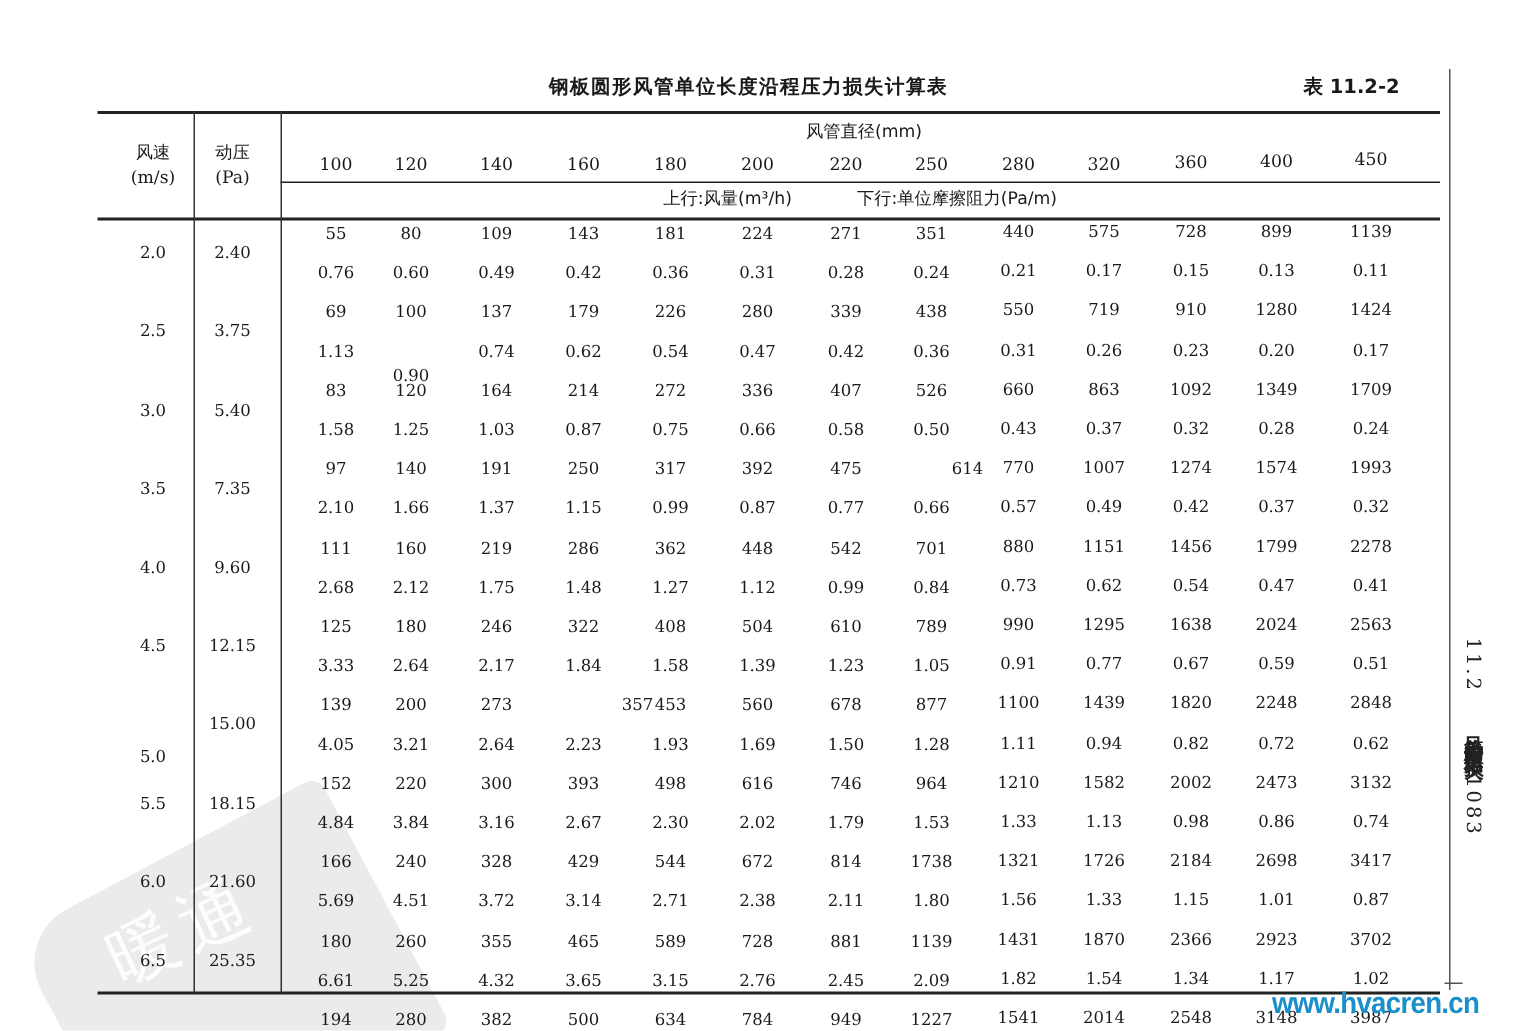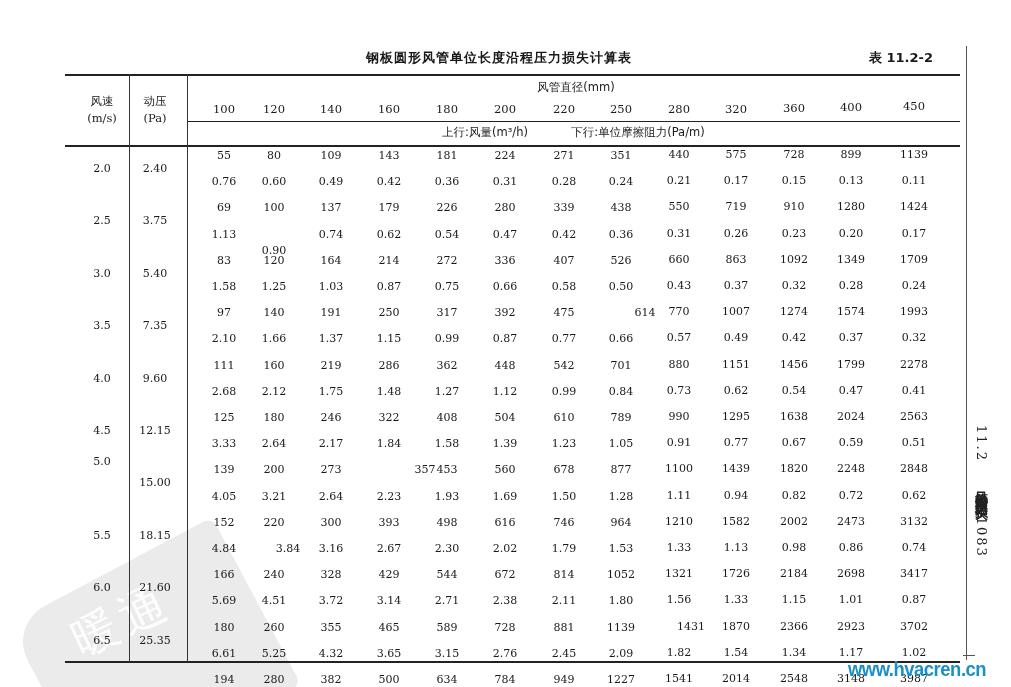--- a/index.html
+++ b/index.html
@@ -249,21 +249,21 @@
     <div class="cell" style="left: 389px; top: 437.2px;">1.84</div>
     <div class="cell" style="left: 447px; top: 437.2px;">1.58</div>
     <div class="cell" style="left: 505px; top: 437.2px;">1.39</div>
     <div class="cell" style="left: 564px; top: 437.2px;">1.23</div>
     <div class="cell" style="left: 621px; top: 437.2px;">1.05</div>
     <div class="cell" style="left: 679px; top: 436.2px;">0.91</div>
     <div class="cell" style="left: 736px; top: 436.2px;">0.77</div>
     <div class="cell" style="left: 794px; top: 436.2px;">0.67</div>
     <div class="cell" style="left: 851px; top: 436.2px;">0.59</div>
     <div class="cell" style="left: 914px; top: 436.2px;">0.51</div>
-    <div class="cell" style="left: 102px; top: 455px;">5.0</div>
+    <div class="cell" style="left: 102px; top: 498px;">5.0</div>
     <div class="cell" style="left: 155px; top: 476.4px;">15.00</div>
     <div class="cell" style="left: 224px; top: 463.4px;">139</div>
     <div class="cell" style="left: 274px; top: 463.4px;">200</div>
     <div class="cell" style="left: 331px; top: 463.4px;">273</div>
     <div class="cell" style="left: 389px; top: 463.4px; margin-left: 36px;">357</div>
     <div class="cell" style="left: 447px; top: 463.4px;">453</div>
     <div class="cell" style="left: 505px; top: 463.4px;">560</div>
     <div class="cell" style="left: 564px; top: 463.4px;">678</div>
     <div class="cell" style="left: 621px; top: 463.4px;">877</div>
     <div class="cell" style="left: 679px; top: 462.4px;">1100</div>
@@ -293,42 +293,42 @@
     <div class="cell" style="left: 447px; top: 515.8px;">498</div>
     <div class="cell" style="left: 505px; top: 515.8px;">616</div>
     <div class="cell" style="left: 564px; top: 515.8px;">746</div>
     <div class="cell" style="left: 621px; top: 515.8px;">964</div>
     <div class="cell" style="left: 679px; top: 514.8px;">1210</div>
     <div class="cell" style="left: 736px; top: 514.8px;">1582</div>
     <div class="cell" style="left: 794px; top: 514.8px;">2002</div>
     <div class="cell" style="left: 851px; top: 514.8px;">2473</div>
     <div class="cell" style="left: 914px; top: 514.8px;">3132</div>
     <div class="cell" style="left: 224px; top: 542px;">4.84</div>
-    <div class="cell" style="left: 288px; top: 542px; text-align: right;">3.84</div>
+    <div class="cell" style="left: 274px; top: 542px; text-align: right;">3.84</div>
     <div class="cell" style="left: 331px; top: 542px;">3.16</div>
     <div class="cell" style="left: 389px; top: 542px;">2.67</div>
     <div class="cell" style="left: 447px; top: 542px;">2.30</div>
     <div class="cell" style="left: 505px; top: 542px;">2.02</div>
     <div class="cell" style="left: 564px; top: 542px; text-align: right;">1.79</div>
     <div class="cell" style="left: 621px; top: 542px;">1.53</div>
     <div class="cell" style="left: 679px; top: 541px;">1.33</div>
     <div class="cell" style="left: 736px; top: 541px;">1.13</div>
     <div class="cell" style="left: 794px; top: 541px;">0.98</div>
     <div class="cell" style="left: 851px; top: 541px;">0.86</div>
     <div class="cell" style="left: 914px; top: 541px;">0.74</div>
     <div class="cell" style="left: 102px; top: 581.2px;">6.0</div>
     <div class="cell" style="left: 155px; top: 581.2px;">21.60</div>
     <div class="cell" style="left: 224px; top: 568.2px;">166</div>
     <div class="cell" style="left: 274px; top: 568.2px;">240</div>
     <div class="cell" style="left: 331px; top: 568.2px;">328</div>
     <div class="cell" style="left: 389px; top: 568.2px;">429</div>
     <div class="cell" style="left: 447px; top: 568.2px;">544</div>
     <div class="cell" style="left: 505px; top: 568.2px;">672</div>
     <div class="cell" style="left: 564px; top: 568.2px;">814</div>
-    <div class="cell" style="left: 621px; top: 568.2px;">1052</div>
+    <div class="cell" style="left: 621px; top: 568.2px;">1738</div>
     <div class="cell" style="left: 679px; top: 567.2px;">1321</div>
     <div class="cell" style="left: 736px; top: 567.2px;">1726</div>
     <div class="cell" style="left: 794px; top: 567.2px;">2184</div>
     <div class="cell" style="left: 851px; top: 567.2px;">2698</div>
     <div class="cell" style="left: 914px; top: 567.2px;">3417</div>
     <div class="cell" style="left: 224px; top: 594.4px;">5.69</div>
     <div class="cell" style="left: 274px; top: 594.4px;">4.51</div>
     <div class="cell" style="left: 331px; top: 594.4px;">3.72</div>
     <div class="cell" style="left: 389px; top: 594.4px;">3.14</div>
     <div class="cell" style="left: 447px; top: 594.4px;">2.71</div>
@@ -343,21 +343,21 @@
     <div class="cell" style="left: 102px; top: 633.6px;">6.5</div>
     <div class="cell" style="left: 155px; top: 633.6px;">25.35</div>
     <div class="cell" style="left: 224px; top: 620.6px;">180</div>
     <div class="cell" style="left: 274px; top: 620.6px;">260</div>
     <div class="cell" style="left: 331px; top: 620.6px;">355</div>
     <div class="cell" style="left: 389px; top: 620.6px;">465</div>
     <div class="cell" style="left: 447px; top: 620.6px;">589</div>
     <div class="cell" style="left: 505px; top: 620.6px;">728</div>
     <div class="cell" style="left: 564px; top: 620.6px;">881</div>
     <div class="cell" style="left: 621px; top: 620.6px;">1139</div>
-    <div class="cell" style="left: 679px; top: 619.6px; margin-left: 12px;">1431</div>
+    <div class="cell" style="left: 679px; top: 619.6px;">1431</div>
     <div class="cell" style="left: 736px; top: 619.6px;">1870</div>
     <div class="cell" style="left: 794px; top: 619.6px;">2366</div>
     <div class="cell" style="left: 851px; top: 619.6px;">2923</div>
     <div class="cell" style="left: 914px; top: 619.6px;">3702</div>
     <div class="cell" style="left: 224px; top: 646.8px;">6.61</div>
     <div class="cell" style="left: 274px; top: 646.8px;">5.25</div>
     <div class="cell" style="left: 331px; top: 646.8px;">4.32</div>
     <div class="cell" style="left: 389px; top: 646.8px;">3.65</div>
     <div class="cell" style="left: 447px; top: 646.8px;">3.15</div>
     <div class="cell" style="left: 505px; top: 646.8px;">2.76</div>

